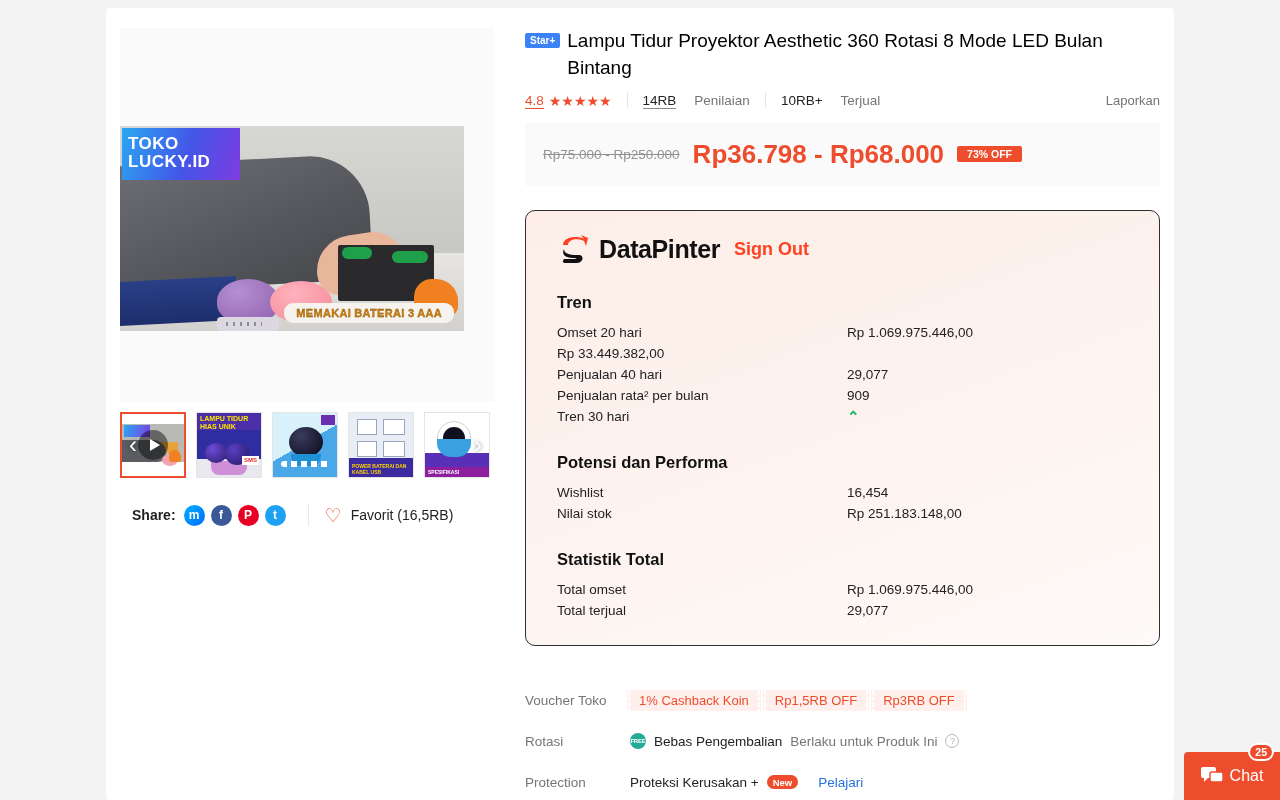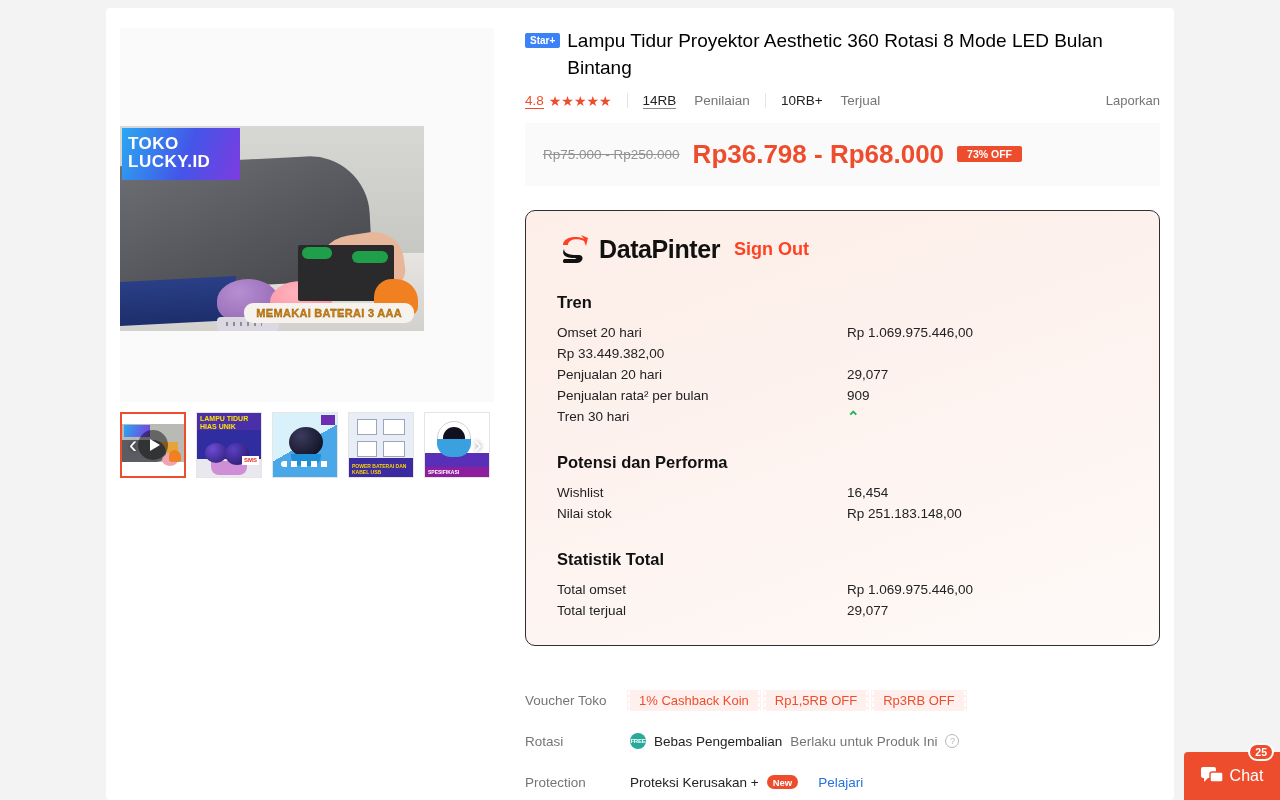--- a/index.html
+++ b/index.html
@@ -28,21 +28,21 @@
   }
   .main-media {
     position: relative;
     width: 374px; height: 374px;
     background: #fafafa;
     overflow: hidden;
   }
   .video-frame {
     position: absolute;
     left: 0; top: 98px;
-    width: 304px; height: 205px;
+    width: 344px; height: 205px;
     background: linear-gradient(180deg,#cfcfcb 0%, #c9c9c5 45%, #d8d8d4 100%);
     overflow: hidden;
   }
   .vf-wall {
     position: absolute; left:0; top:0; width:100%; height:62%;
     background: linear-gradient(180deg,#d7d7d3,#c7c7c3);
   }
   .vf-table {
     position: absolute; left:0; bottom:0; width:100%; height:38%;
     background: linear-gradient(180deg,#e6e5e2,#d2d1ce);
@@ -430,20 +430,32 @@
           <div class="tb-inner t5">
             <div class="dome"></div>
               <div class="night"></div>
               <div class="body"></div>
             <div class="cap">SPESIFIKASI</div>
           </div>
           <div class="nav-arrow nav-right">›</div>
         </div>
       </div>
 
+      <div class="share-row">
+        <span class="share-label">Share:</span>
+        <span class="social s-messenger">m</span>
+        <span class="social s-facebook">f</span>
+        <span class="social s-pinterest">P</span>
+        <span class="social s-twitter">t</span>
+        <span class="vdiv"></span>
+        <span class="fav">
+          <span class="heart">♡</span>
+          <span>Favorit (16,5RB)</span>
+        </span>
+      </div>
     </div>
 
     <div class="info-col">
 
       <div class="title-row">
         <span class="star-plus">Star+</span>
         <h1 class="prod-title">Lampu Tidur Proyektor Aesthetic 360 Rotasi 8 Mode LED Bulan Bintang</h1>
       </div>
 
       <div class="stats-row">
@@ -478,21 +490,21 @@
 
         <div class="dp-sec-title">Tren</div>
         <div class="dp-row">
           <span class="dp-key">Omset 20 hari</span>
           <span class="dp-val">Rp 1.069.975.446,00</span>
         </div>
         <div class="dp-row">
           <span class="dp-val">Rp 33.449.382,00</span>
         </div>
         <div class="dp-row">
-          <span class="dp-key">Penjualan 20 hari</span>
+          <span class="dp-key">Penjualan 40 hari</span>
           <span class="dp-val">29,077</span>
         </div>
         <div class="dp-row">
           <span class="dp-key">Penjualan rata² per bulan</span>
           <span class="dp-val">909</span>
         </div>
         <div class="dp-row">
           <span class="dp-key">Tren 30 hari</span>
           <span class="dp-val chev-up">⌃</span>
         </div>

